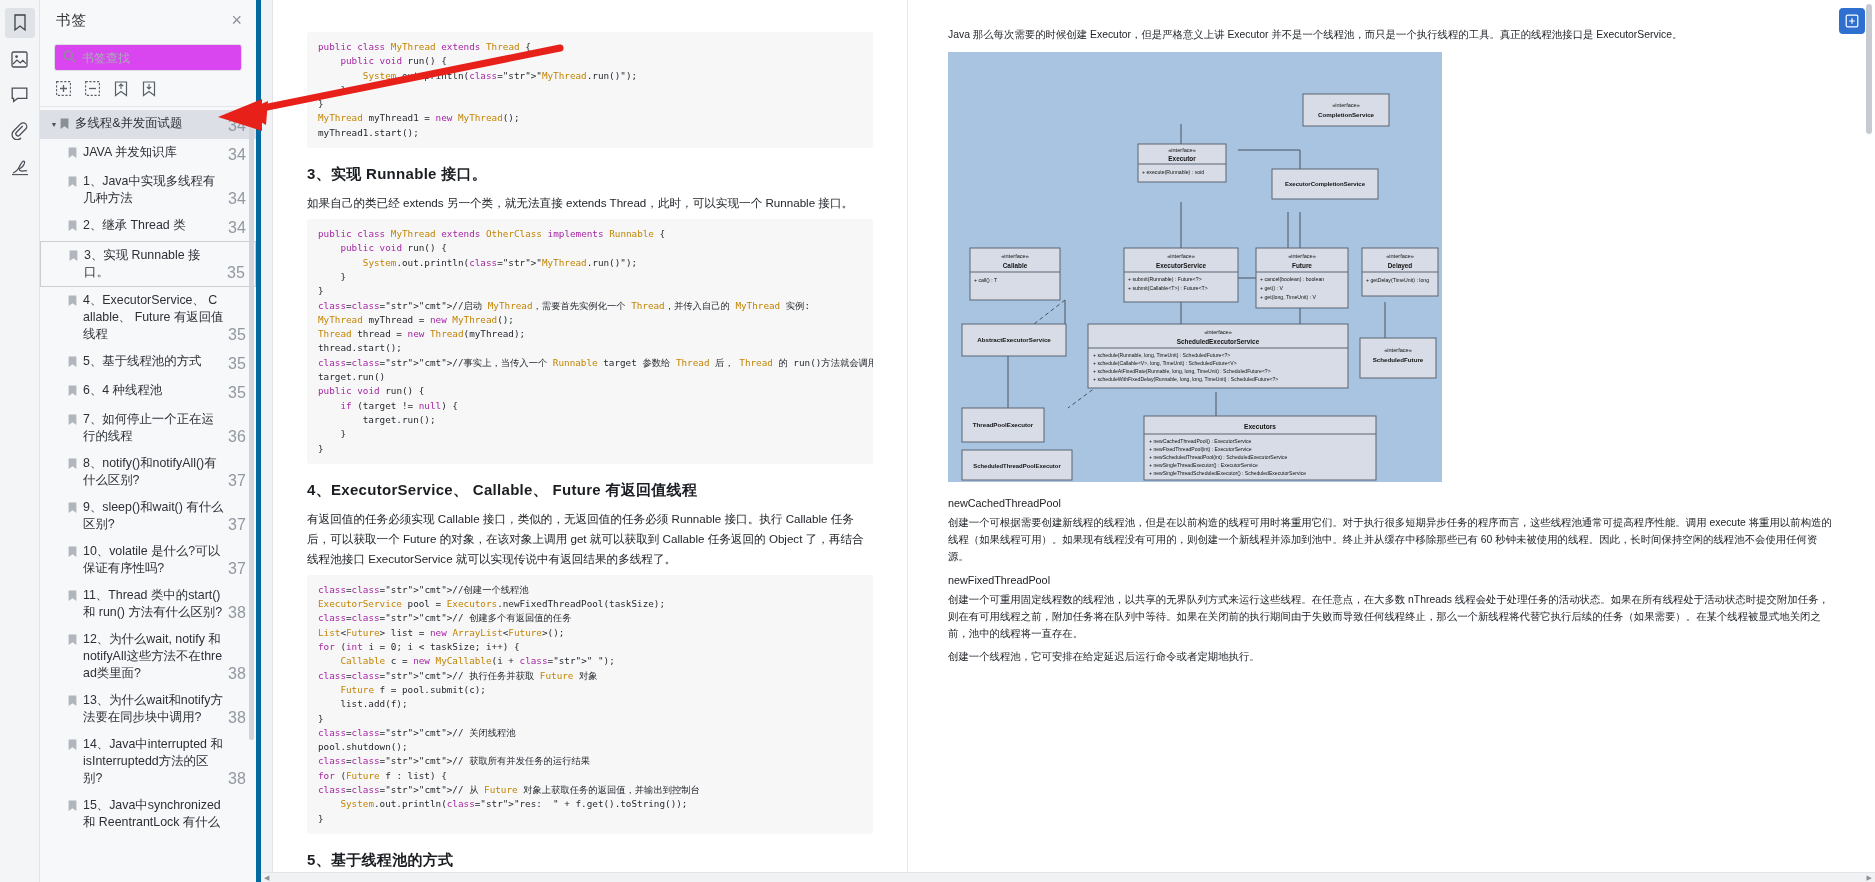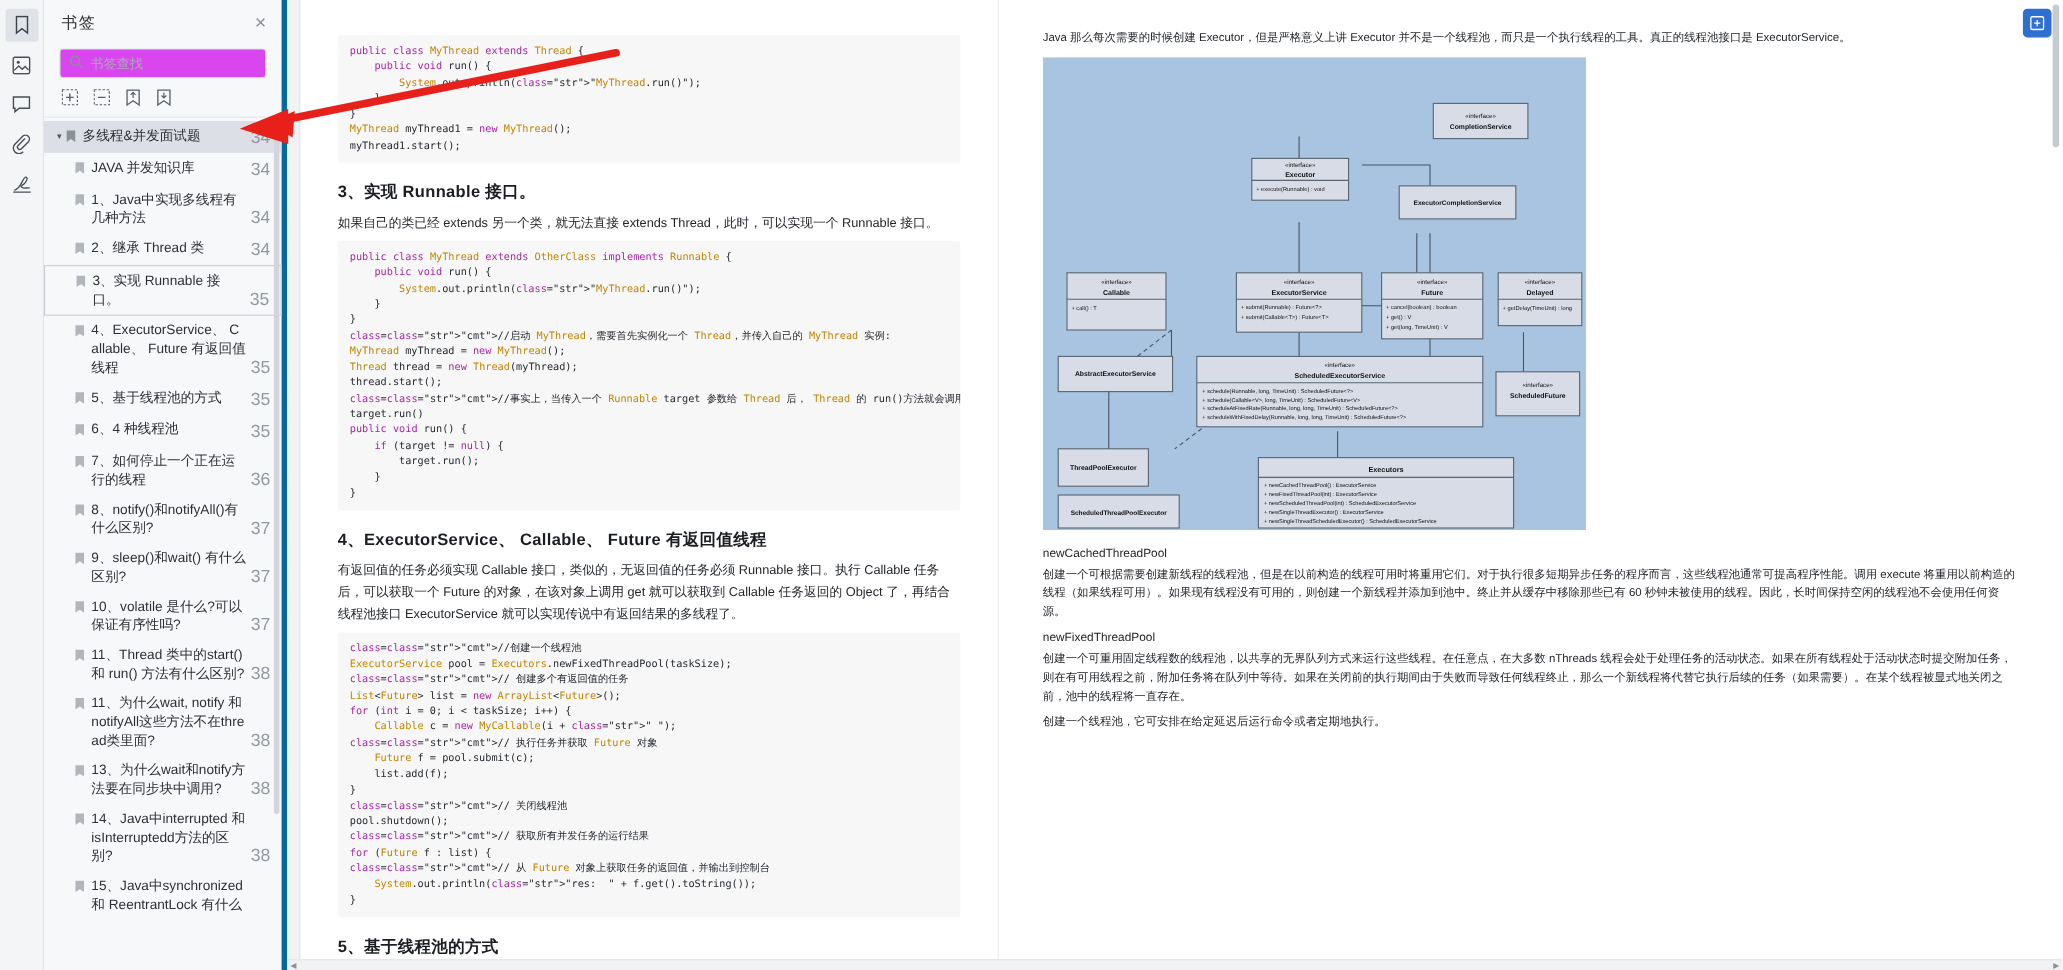--- a/index.html
+++ b/index.html
@@ -401,21 +401,21 @@
               <path d="M0.6 0.6h7.8v10.4L4.5 8.3 0.6 11z" fill="currentColor" opacity="0.75"></path>
             </svg></span>
           <span class="bm-label">11、Thread 类中的start() 和 run() 方法有什么区别?</span>
           <span class="bm-page">38</span>
         </div>
         <div class="bm-row">
           <span class="bm-caret"></span>
           <span class="bm-ico" style="margin-left: 8px;"><svg width="9" height="12" viewBox="0 0 9 12">
               <path d="M0.6 0.6h7.8v10.4L4.5 8.3 0.6 11z" fill="currentColor" opacity="0.75"></path>
             </svg></span>
-          <span class="bm-label">11、为什么wait, notify 和 notifyAll这些方法不在thread类里面?</span>
+          <span class="bm-label">12、为什么wait, notify 和 notifyAll这些方法不在thread类里面?</span>
           <span class="bm-page">38</span>
         </div>
         <div class="bm-row">
           <span class="bm-caret"></span>
           <span class="bm-ico" style="margin-left: 8px;"><svg width="9" height="12" viewBox="0 0 9 12">
               <path d="M0.6 0.6h7.8v10.4L4.5 8.3 0.6 11z" fill="currentColor" opacity="0.75"></path>
             </svg></span>
           <span class="bm-label">13、为什么wait和notify方法要在同步块中调用?</span>
           <span class="bm-page">38</span>
         </div>

